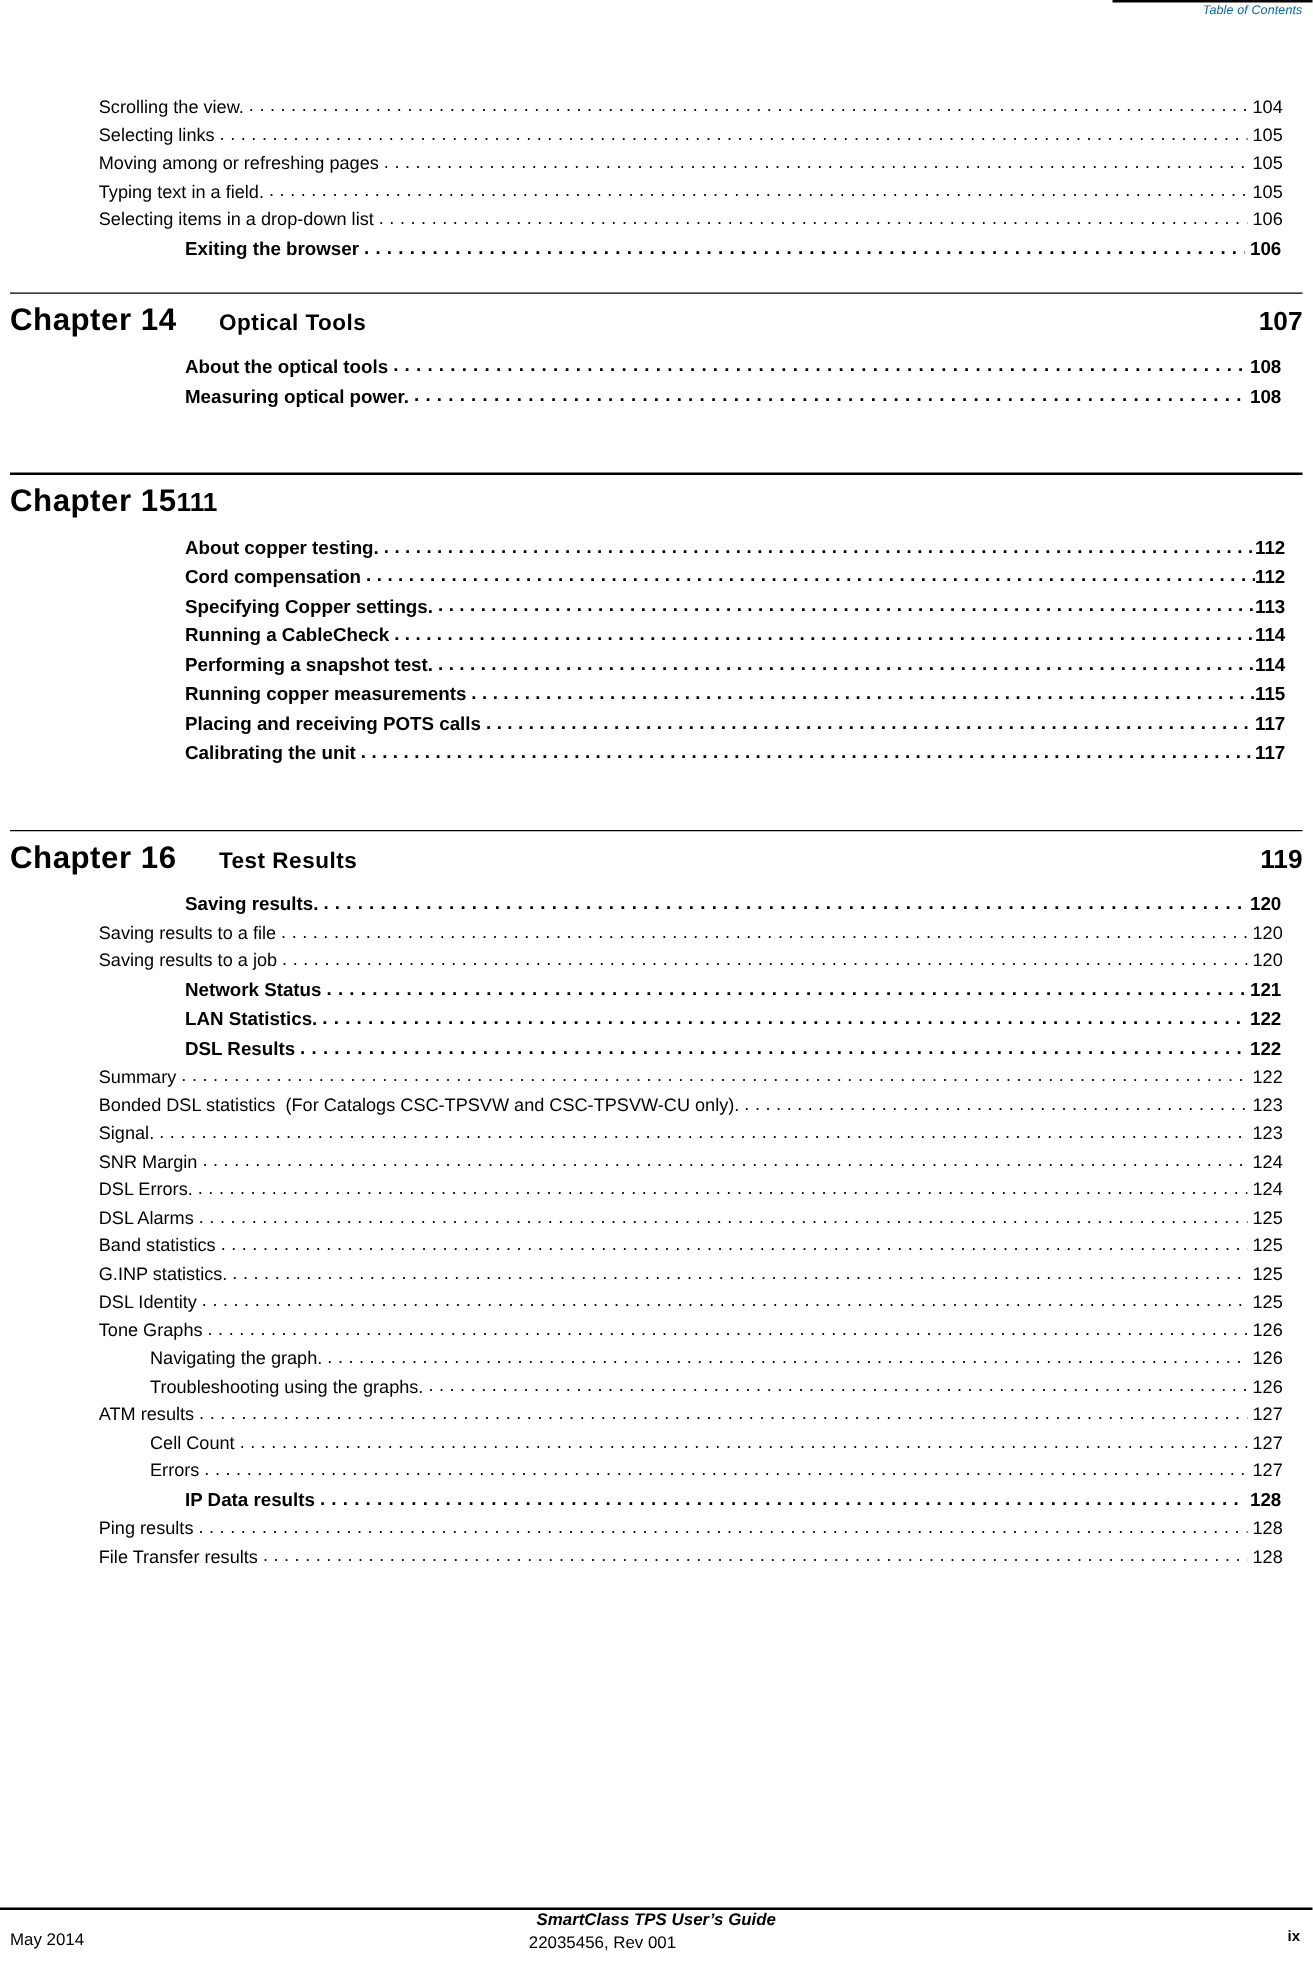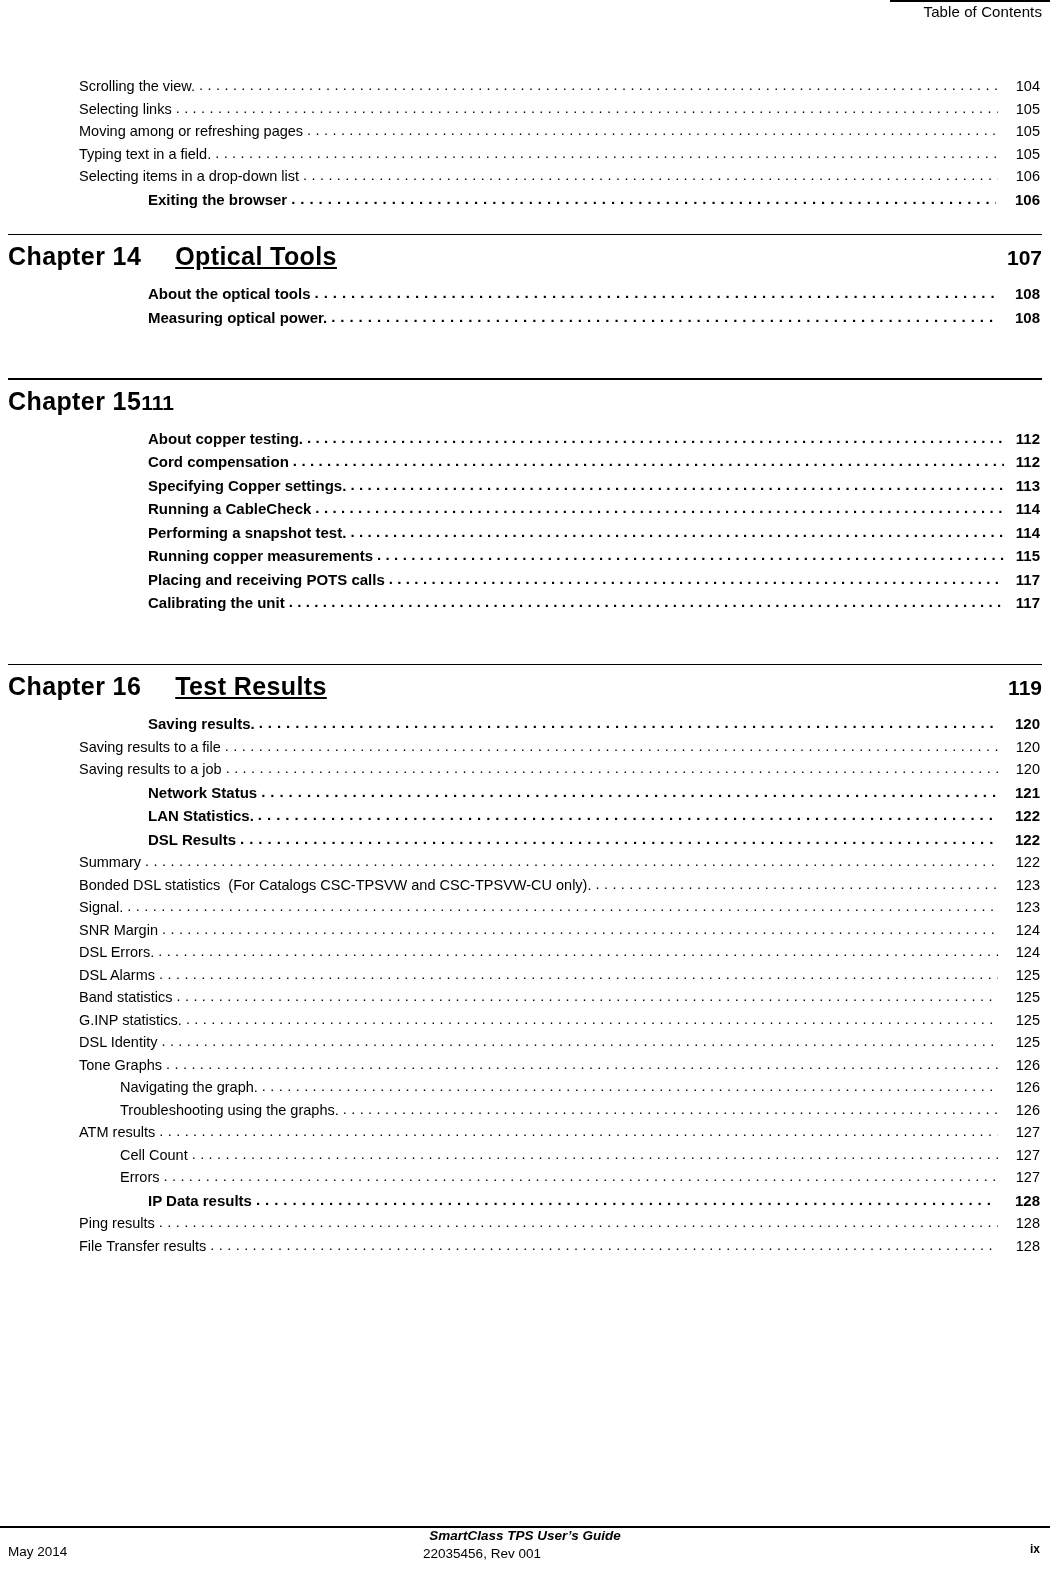--- a/index.html
+++ b/index.html
@@ -29,23 +29,24 @@
     top: 0;
     right: 0;
     width: 160px;
     height: 2px;
     background: #000000;
   }
   .page-header .hdr-text {
     position: absolute;
     top: 3px;
     right: 8px;
-    font-size: 15px;
-    color: #000000;
+    font-size: 10px;
+    color: #0369a1;
     letter-spacing: 0.1px;
+    font-style: italic;
   }
 
   
   .toc {
     position: absolute;
     top: 78px;
     left: 0;
     width: 1050px;
   }
 
@@ -70,21 +71,21 @@
     top: -1px;
   }
   .leader::before {
     content: ". . . . . . . . . . . . . . . . . . . . . . . . . . . . . . . . . . . . . . . . . . . . . . . . . . . . . . . . . . . . . . . . . . . . . . . . . . . . . . . . . . . . . . . . . . . . . . . . . . . . . . . . . . . . . . . . . . . . . . . . . . . . . . . . . . . . . . .";
     display: block;
     white-space: nowrap;
   }
 
   .pg {
     flex: 0 0 auto;
-    text-align: right;
+    text-align: left;
     white-space: pre;
   }
 
   
   .lvl-sub {
     padding-left: 79px;
     padding-right: 10px;
     font-size: 14.5px;
     margin-bottom: 6.5px;
   }
@@ -133,27 +134,26 @@
     padding: 7px 8px 0 8px;
   }
   .chapter .chap-num {
     font-size: 25px;
     font-weight: bold;
     letter-spacing: 0.4px;
     white-space: pre;
     flex: 0 0 auto;
   }
   .chapter .chap-title {
-    font-size: 25px;
+    font-size: 18px;
     font-weight: bold;
     letter-spacing: 0.4px;
     margin-left: 34px;
     flex: 1 1 auto;
     white-space: pre;
-    text-decoration: underline;
   }
   .chapter .chap-pg {
     font-size: 21px;
     font-weight: bold;
     flex: 0 0 auto;
     text-align: right;
     white-space: pre;
   }
   .block-gap { height: 20px; }
 

